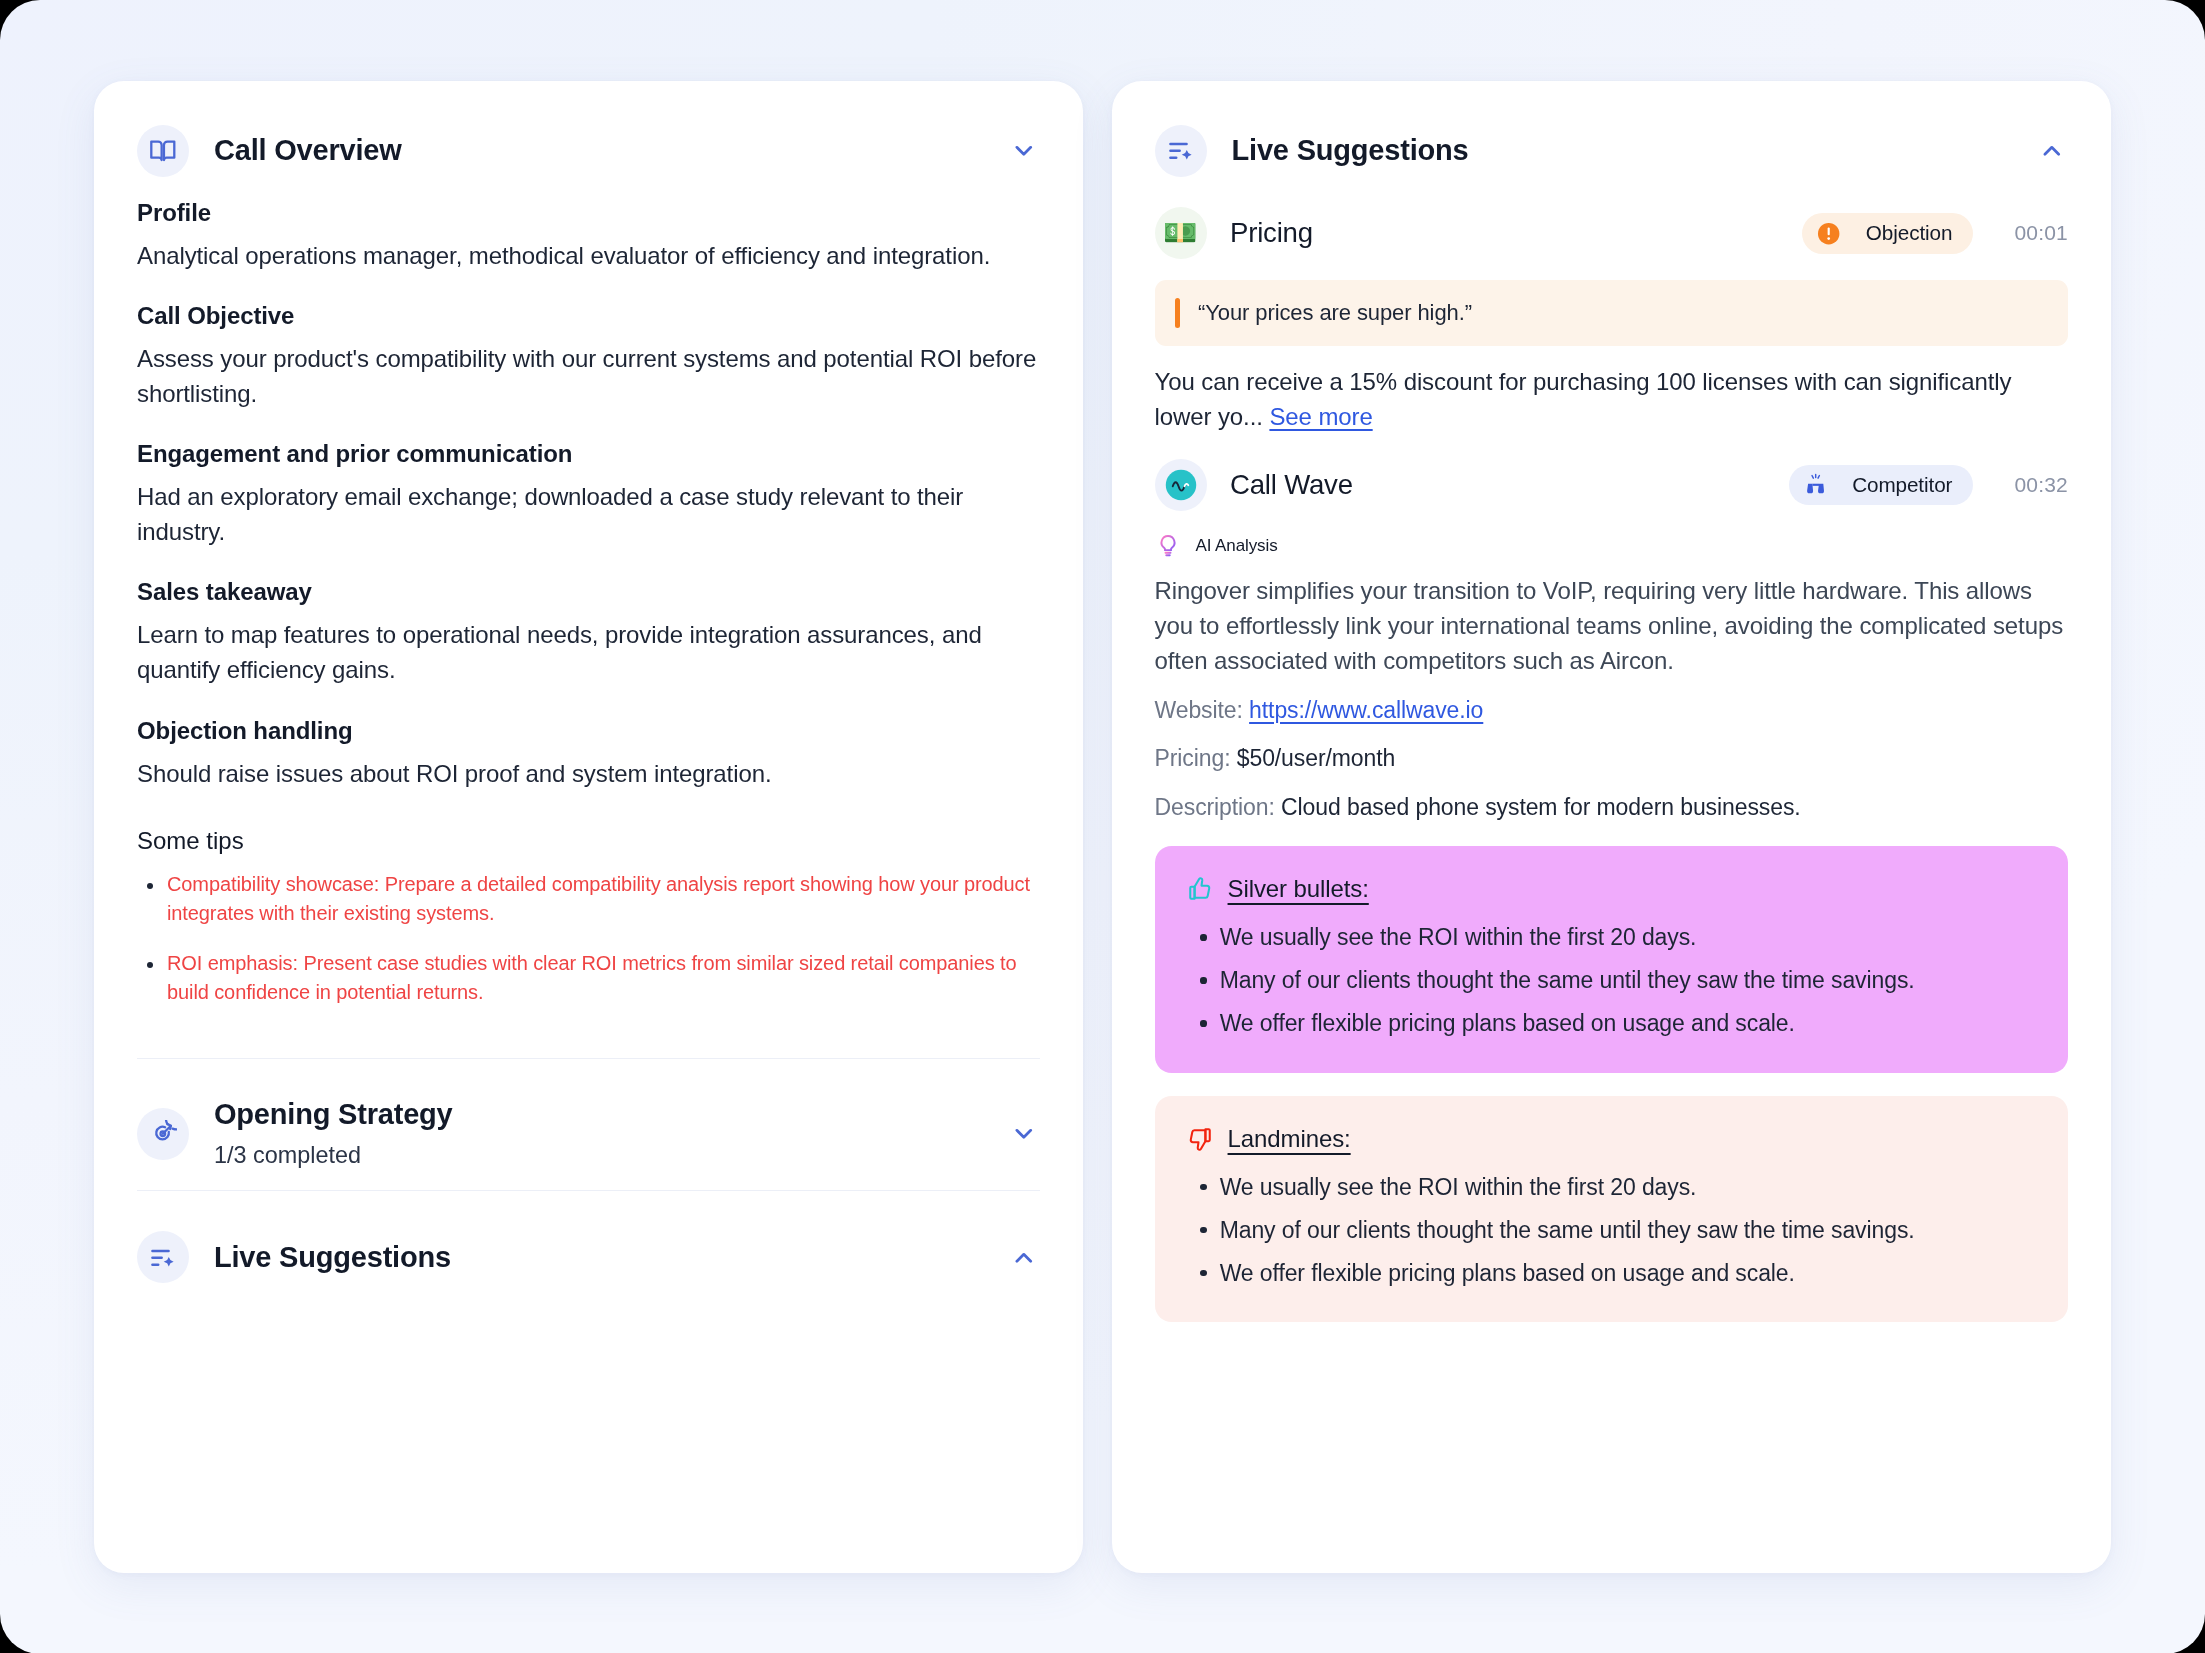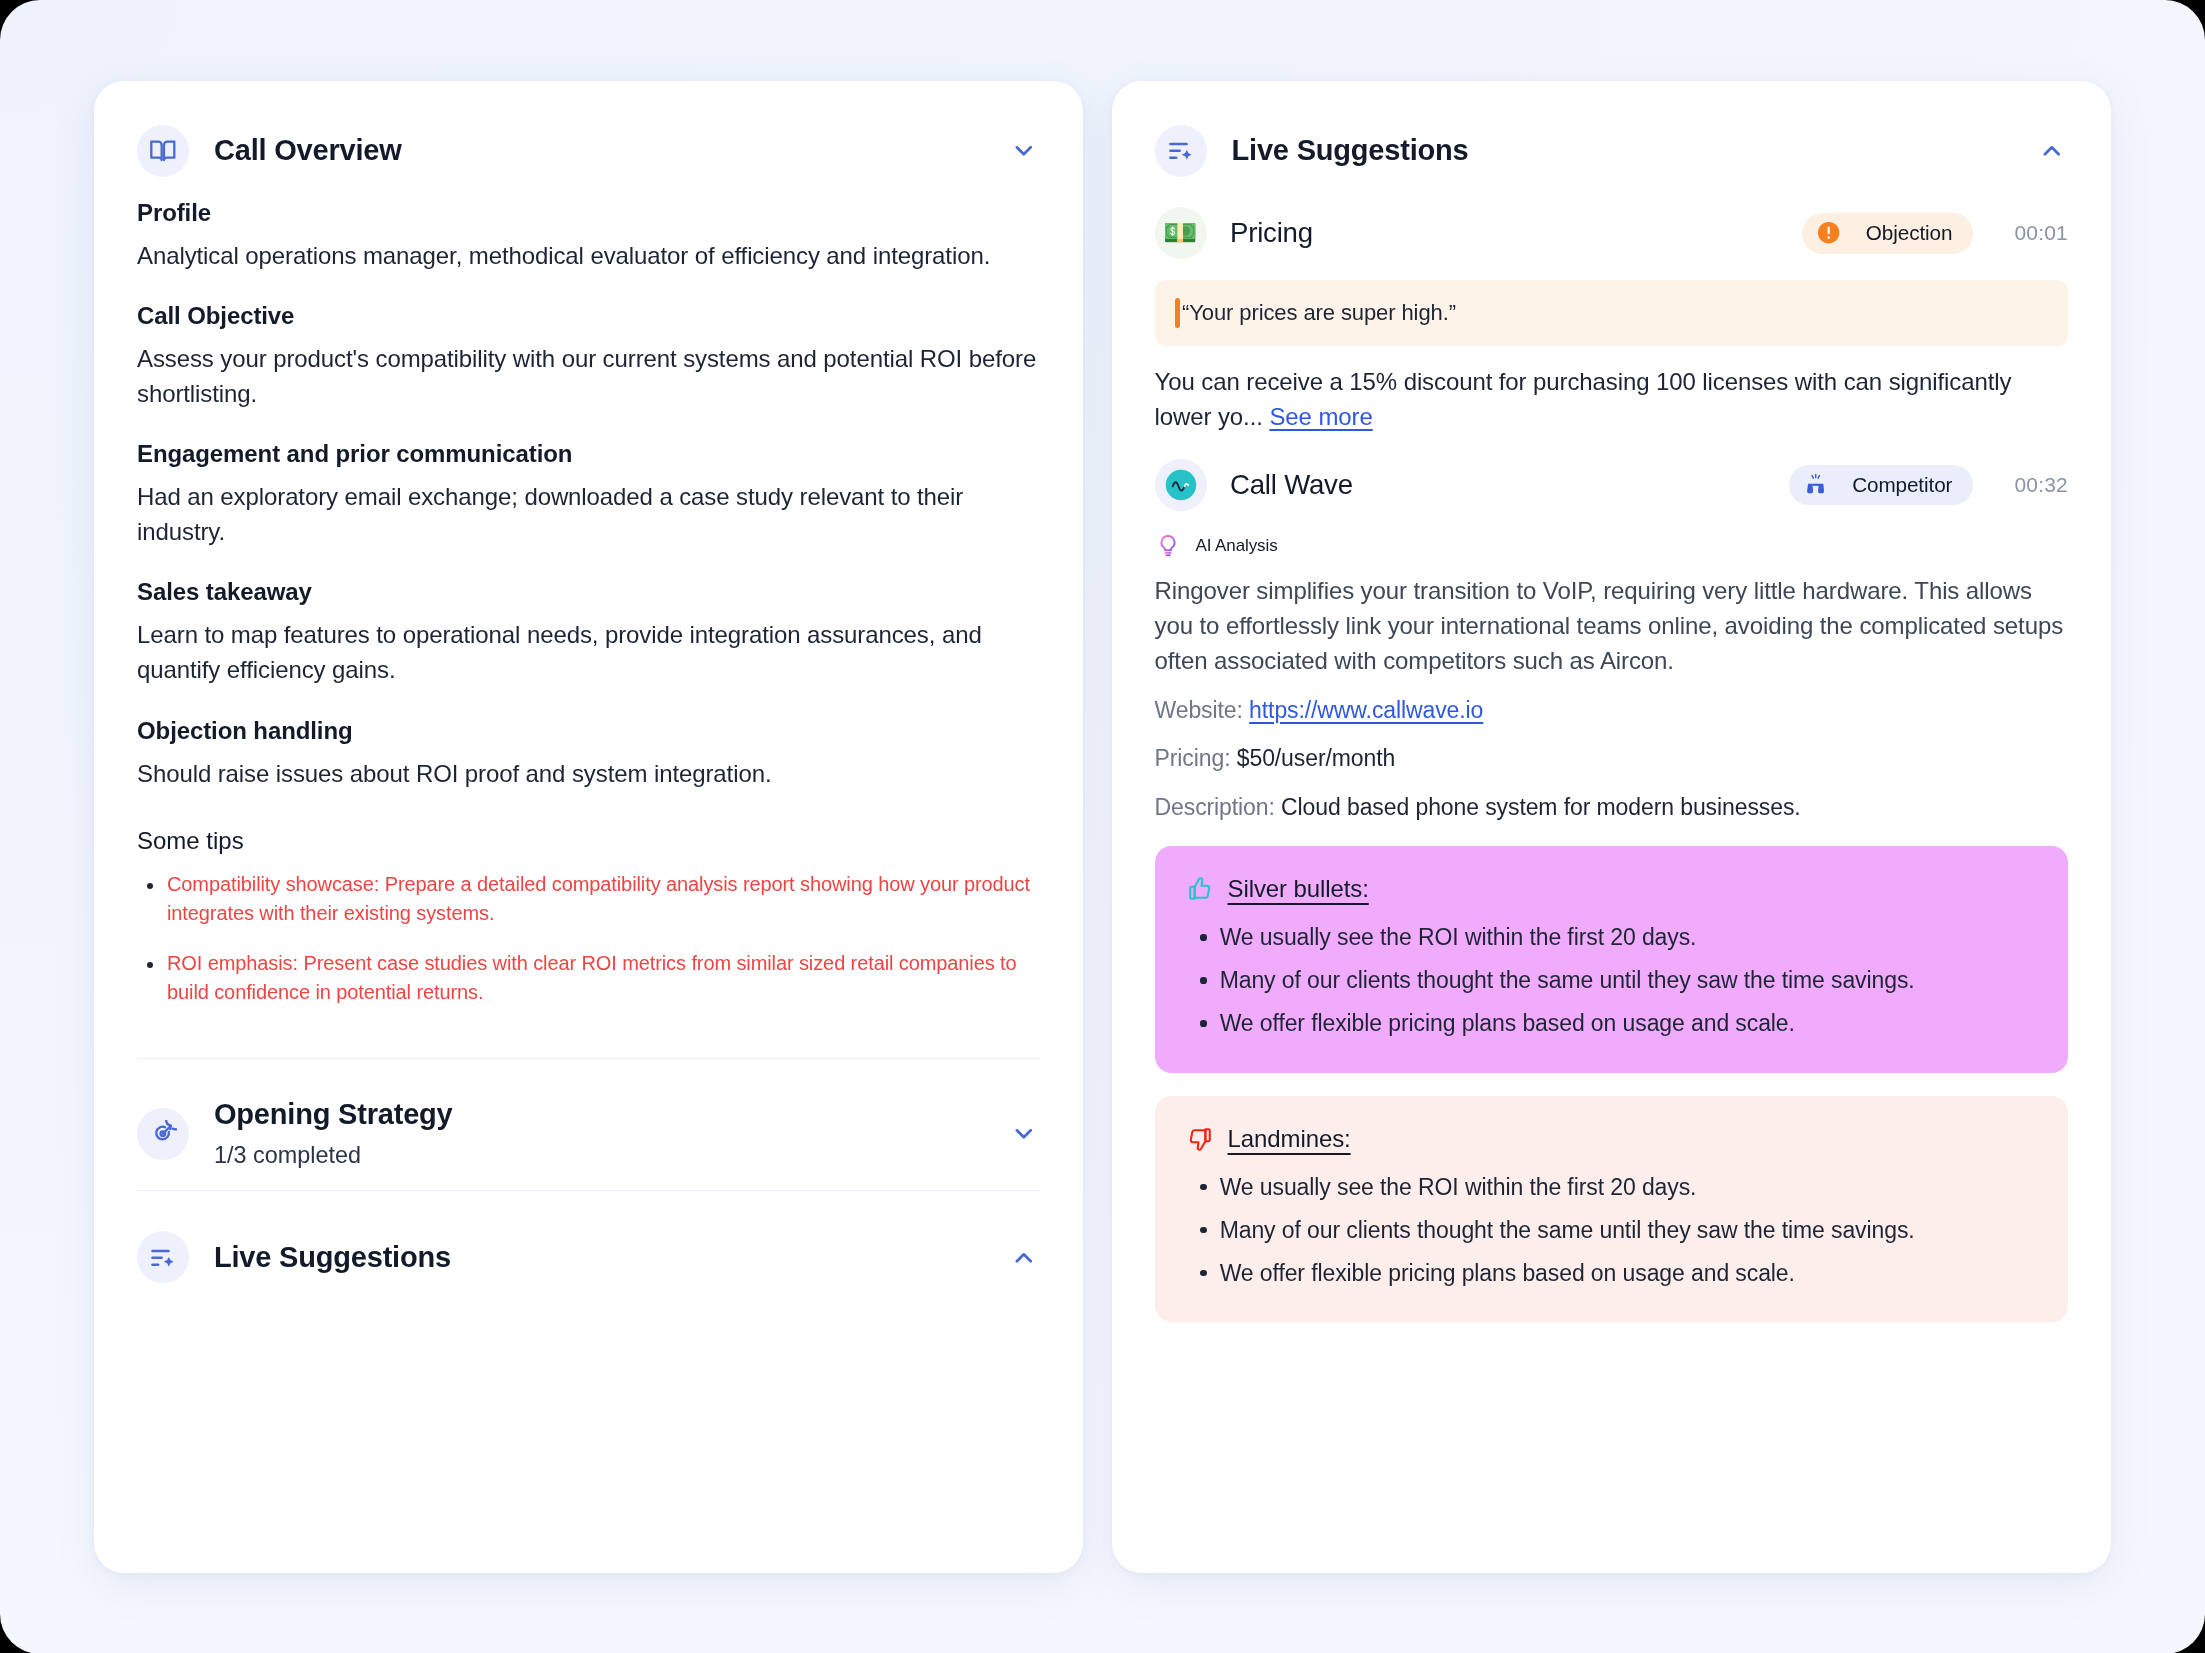--- a/index.html
+++ b/index.html
@@ -98,35 +98,35 @@
     display: flex; align-items: center; justify-content: center;
     flex: 0 0 auto; font-size: 27.6px; line-height: 1;
   }
   .sugg-avatar.green { background: #f1f7ef; }
   .sugg-avatar.lav   { background: #eef1fb; }
   .sugg-name {
     flex: 1 1 auto; font-size: 27.6px; font-weight: 500;
     color: #131a29; letter-spacing: -0.2px;
   }
   .badge {
-    display: inline-flex; gap: 25px;
+    display: inline-flex; align-items: center; gap: 25px;
     border-radius: 688px; padding: 8.3px 20.7px 8.3px 15px;
     font-size: 20.7px; font-weight: 500; color: #131a29; letter-spacing: -0.1px;
   }
   .badge.objection { background: #fdf0e3; }
   .badge.competitor { background: #eaeefb; }
   .timestamp {
     font-size: 21px; color: #8b93a6; margin-left: 18px; letter-spacing: 0.2px;
   }
   .quote-box {
     background: #fdf3e9;
     border-radius: 11px;
     padding: 18px 23.4px 18px 20.7px;
     margin: 8.3px 0 19.3px 0;
-    display: flex; gap: 2px; align-items: stretch;
+    display: flex; gap: 18px; align-items: stretch;
   }
   .quote-bar { width: 4.8px; border-radius: 2.8px; background: #f6801f; flex: 0 0 auto; }
   .quote-text { font-size: 22px; color: #1d2535; line-height: 1.35; letter-spacing: -0.1px; }
   .para {
     font-size: 24px; color: #1d2535; line-height: 1.45;
     letter-spacing: -0.1px; margin-bottom: 15px;
   }
   .para.muted { color: #3d4756; }
   .link {
     color: #2f58e0; text-decoration: underline; text-underline-offset: 4.1px;

